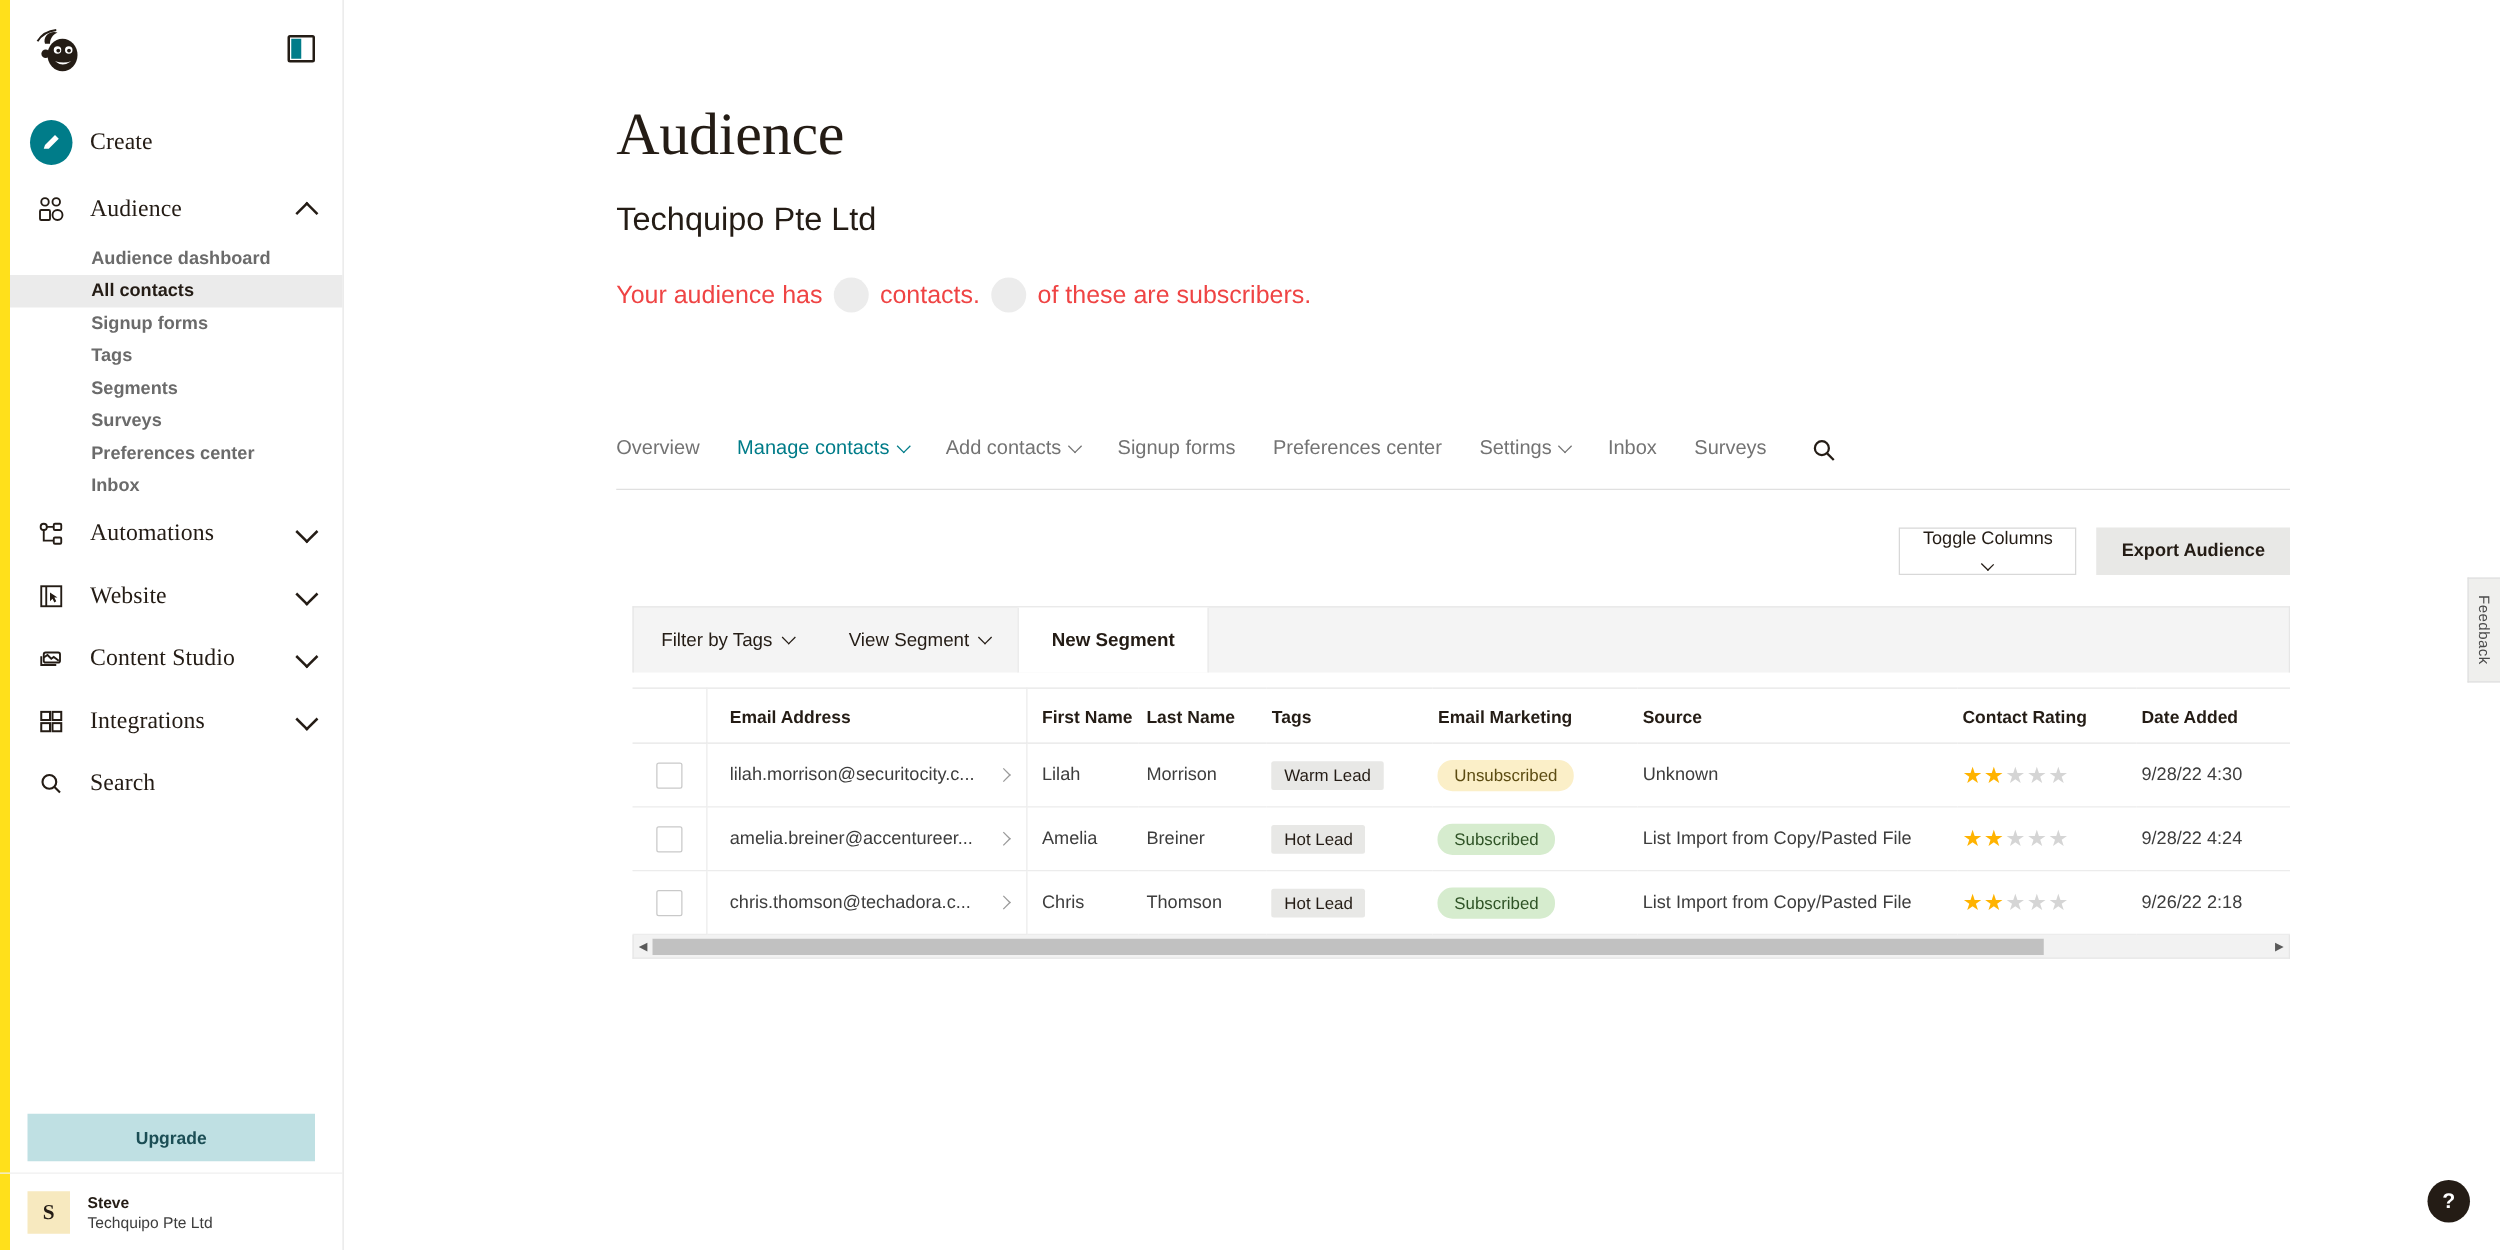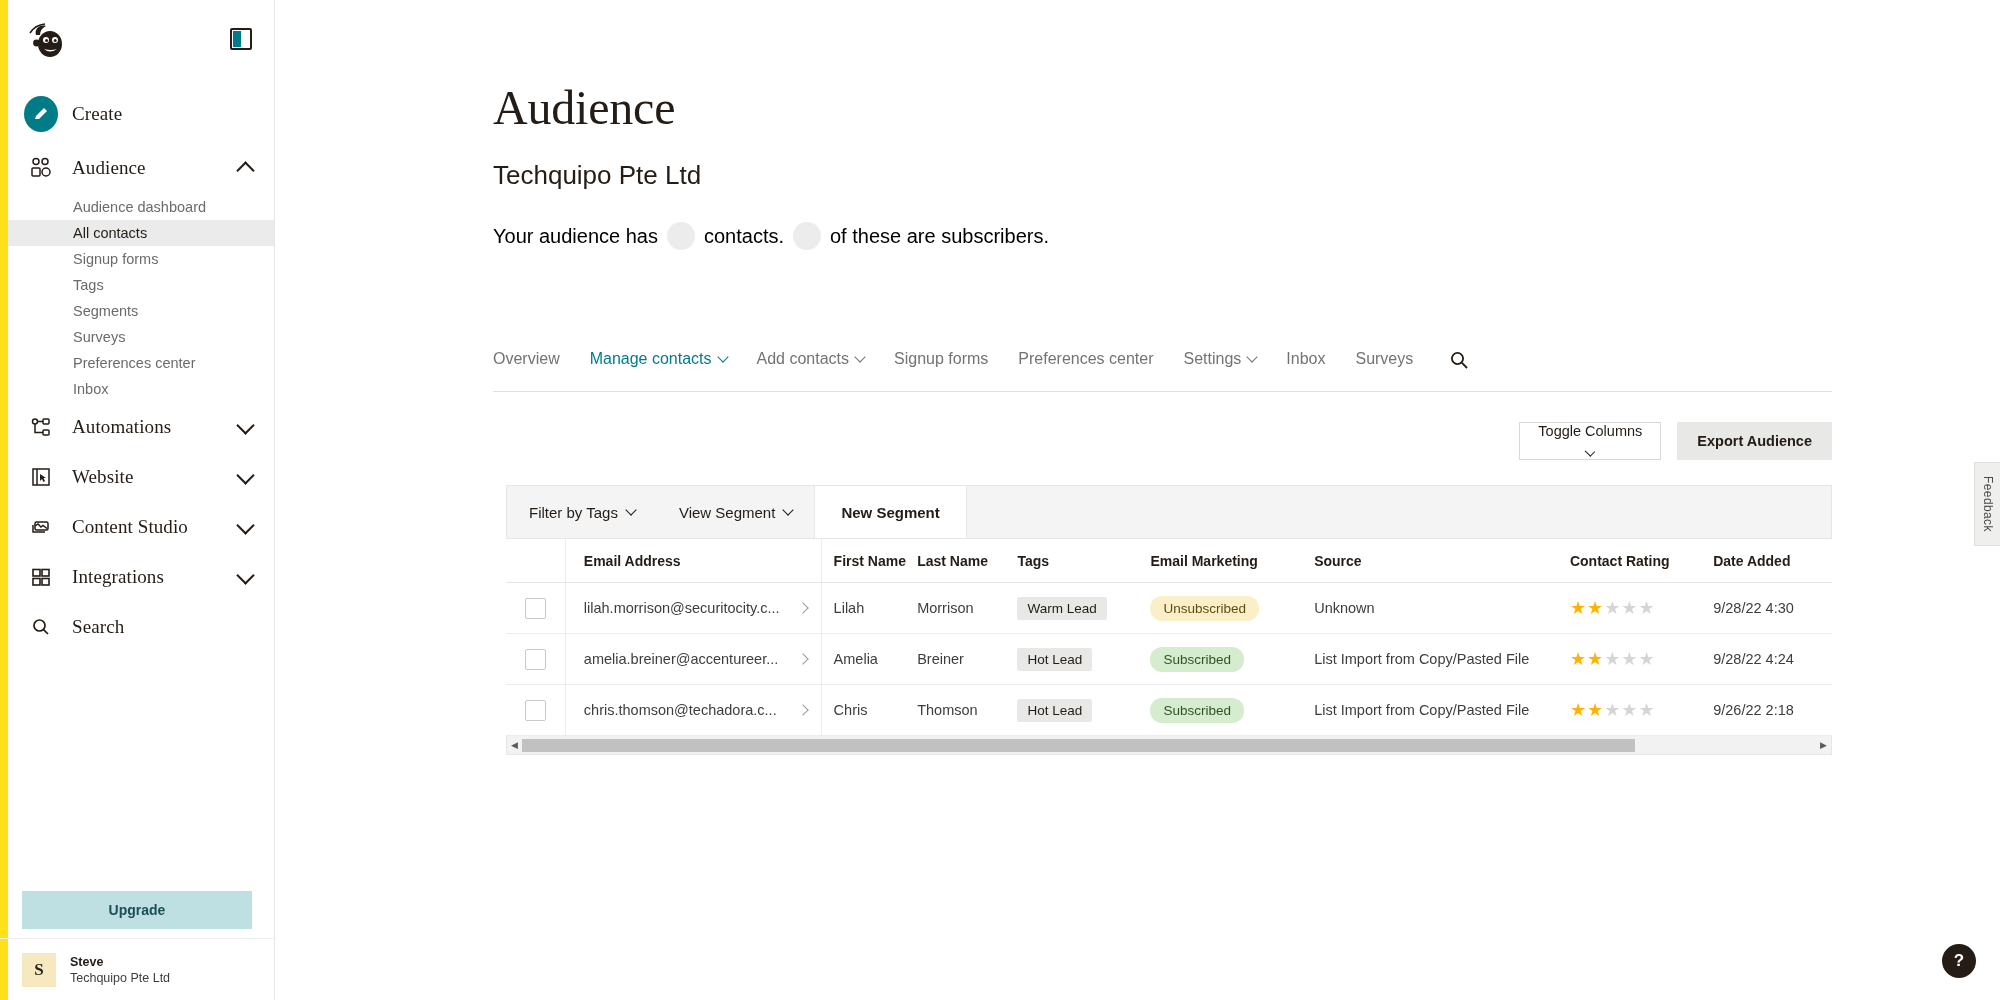--- a/index.html
+++ b/index.html
@@ -76,20 +76,21 @@
     width: 36px; height: 36px; border-radius: 50%;
     background: #007c89;
     display: flex; align-items: center; justify-content: center;
   }
   #audience-row { height: 52px; }
 
   .sub-item {
     height: 26px; display: flex; align-items: center;
     padding-left: 73px; font-size: 14.5px; color: #6b6b6b;
     cursor: pointer;
+    font-weight: bold;
   }
   .sub-item.active { background: #ebebeb; color: #241c15; }
 
   #upgrade-btn {
     position: absolute; left: 22px; right: 22px; bottom: 71px;
     height: 38px; background: #bfe0e3;
     display: flex; align-items: center; justify-content: center;
     font-size: 14px; font-weight: bold; color: #1b4e55;
     cursor: pointer;
   }
@@ -118,21 +119,21 @@
     position: absolute; left: 218px; top: 80px;
     font-family: "Liberation Serif", serif;
     font-size: 48px; color: #241c15; letter-spacing: -.2px;
   }
   #org-name {
     position: absolute; left: 218px; top: 160px;
     font-size: 26px; color: #241c15;
   }
   #audience-summary {
     position: absolute; left: 218px; top: 222px;
-    font-size: 20px; color: #000000;
+    font-size: 20px; color: #ef4444;
     display: flex; align-items: center; gap: 0;
   }
   .count-skeleton {
     display: inline-block; width: 28px; height: 28px;
     border-radius: 50%; background: #ececec;
     margin: 0 9px; vertical-align: middle;
   }
 
   
   #tabs {
@@ -198,21 +199,21 @@
     border-bottom: 1.6px solid #241c15;
     transform: rotate(45deg); margin-bottom: 4px;
   }
   #new-segment-btn {
     display: flex; align-items: center; padding: 0 26px;
     background: #ffffff; border-left: 1px solid #e6e6e6;
     border-right: 1px solid #e6e6e6;
     font-size: 15px; font-weight: bold; color: #241c15; cursor: pointer;
   }
 
-  table { width: 100%; border-collapse: collapse; table-layout: fixed; }
+  table { width: 100%; border-collapse: collapse; table-layout: fixed; margin-top: 12px; }
   thead th {
     height: 44px; text-align: left;
     font-size: 14px; font-weight: bold; color: #241c15;
     border-top: 1px solid #e6e6e6;
     border-bottom: 1px solid #e6e6e6;
     padding: 0; vertical-align: middle;
     background: #ffffff;
   }
   tbody td {
     height: 51px; font-size: 14.5px; color: #3d3d3d;

